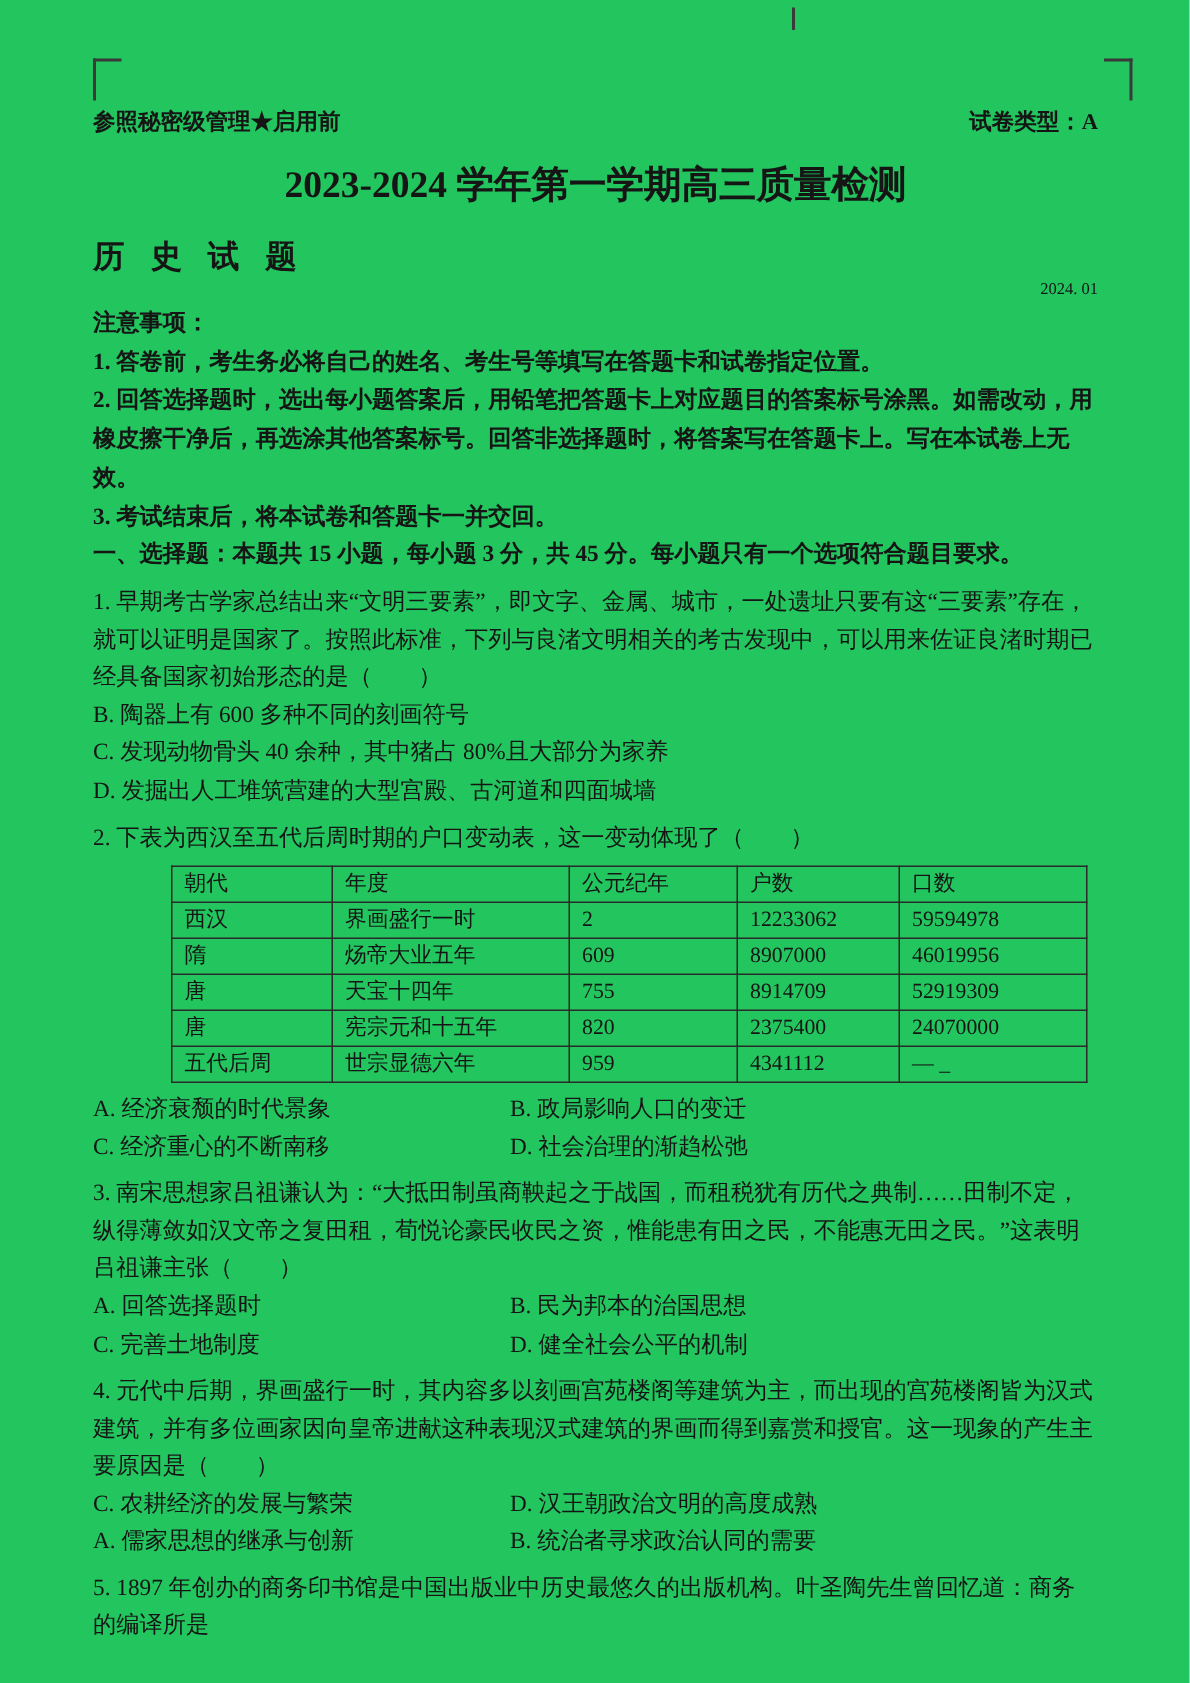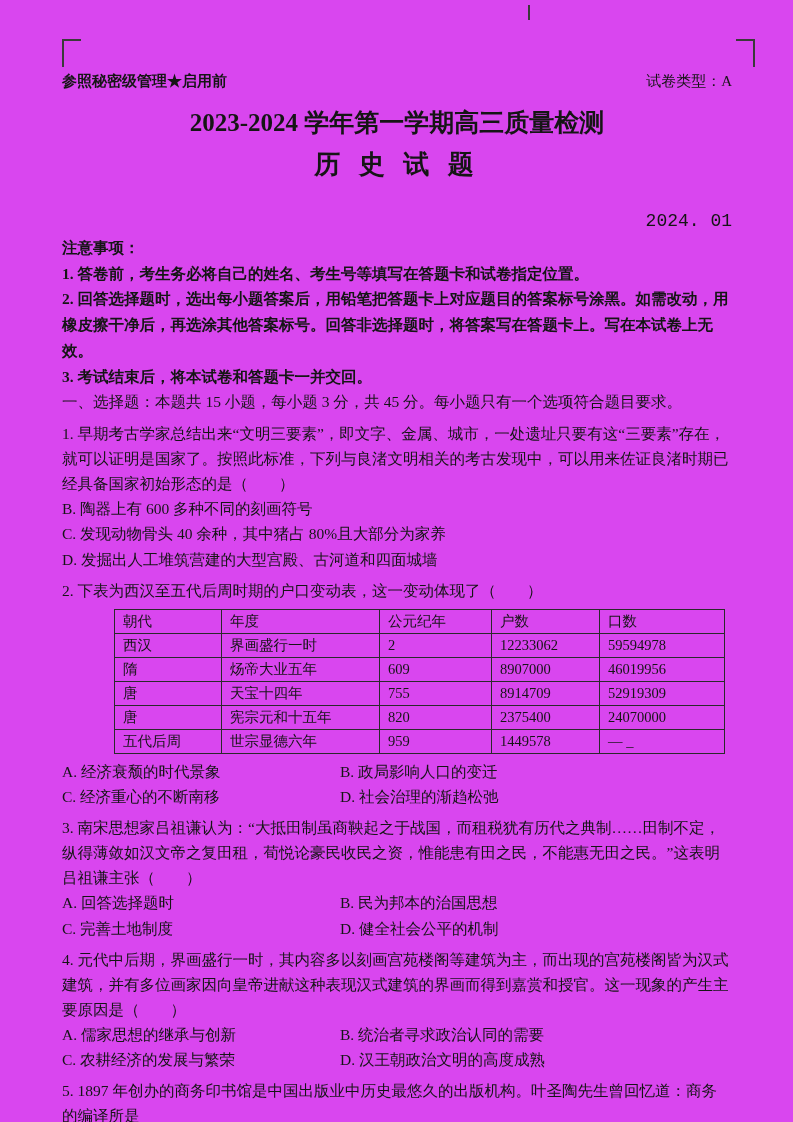--- a/index.html
+++ b/index.html
@@ -1,45 +1,45 @@
 <!DOCTYPE html>
 <html><head>
 <meta charset="utf-8">
 <style>
   * { margin:0; padding:0; box-sizing:border-box; }
   html,body { background:#e8e8e8; }
   .page {
     position:relative;
     width:793px; height:1122px;
     margin:0 auto;
-    background:#d946ef;
+    background:#22c55e;
     color:#151515;
     font-family:"Liberation Serif","DejaVu Serif",serif;
     overflow:hidden;
   }
   .mark { position:absolute; background:#3a3a3a; }
   .mark-center-v { left:528px; top:5px; width:2px; height:15px; }
   .mark-left-h  { left:62px;  top:39px; width:19px; height:2px; }
   .mark-left-v  { left:62px;  top:39px; width:2px;  height:28px; }
   .mark-right-h { left:736px; top:39px; width:19px; height:2px; }
   .mark-right-v { left:753px; top:39px; width:2px;  height:28px; }
 
   .content { position:absolute; left:62px; top:72px; width:670px; }
 
   .meta-row { display:flex; justify-content:space-between; font-size:15px; }
   .meta-left { font-weight:bold; }
-  .meta-right { font-weight:normal; }
+  .meta-right { font-weight:bold; }
 
   .title { text-align:center; font-size:25px; font-weight:bold; margin-top:15px; }
-  .subtitle { text-align:center; font-size:26px; font-weight:bold; letter-spacing:6px; margin-top:8px; }
-  .date { text-align:right; font-size:18px; margin-top:29px;font-family:Liberation Mono, monospace; }
+  .subtitle { text-align:left; font-size:21px; font-weight:bold; letter-spacing:6px; margin-top:18px; }
+  .date { text-align:right; font-size:11px; margin-top:2px; }
 
   .notice-block { margin-top:4px; }
   .notice { font-size:15.5px; font-weight:bold; line-height:1.66; }
-  .section-heading { font-size:15.5px; font-weight:normal; line-height:1.66; }
+  .section-heading { font-size:15.5px; font-weight:bold; line-height:1.66; }
 
   .q { font-size:15.5px; line-height:1.62; margin-top:6px; }
   .q .stem { }
   .opts2 { display:grid; grid-template-columns:278px 1fr; }
 
   table.data {
     border-collapse:collapse;
     margin:6px 0 5px 52px;
     font-size:14.5px;
     line-height:1.45;
@@ -133,21 +133,21 @@
           <td>唐</td>
           <td>宪宗元和十五年</td>
           <td>820</td>
           <td>2375400</td>
           <td>24070000</td>
         </tr>
         <tr>
           <td>五代后周</td>
           <td>世宗显德六年</td>
           <td>959</td>
-          <td>1449578</td>
+          <td>4341112</td>
           <td>— _</td>
         </tr>
       </tbody>
         </table>
 
       <div class="opts2">
         <div class="opt">A. 经济衰颓的时代景象</div>
         <div class="opt">B. 政局影响人口的变迁</div>
       </div>
       <div class="opts2">
@@ -164,26 +164,26 @@
       </div>
       <div class="opts2">
         <div class="opt">C. 完善土地制度</div>
         <div class="opt">D. 健全社会公平的机制</div>
       </div>
     </div>
 
     <div class="q">
       <div class="stem">4. 元代中后期，界画盛行一时，其内容多以刻画宫苑楼阁等建筑为主，而出现的宫苑楼阁皆为汉式建筑，并有多位画家因向皇帝进献这种表现汉式建筑的界画而得到嘉赏和授官。这一现象的产生主要原因是（　　）</div>
       <div class="opts2">
+        <div class="opt">C. 农耕经济的发展与繁荣</div>
+        <div class="opt">D. 汉王朝政治文明的高度成熟</div>
+      </div>
+      <div class="opts2">
         <div class="opt">A. 儒家思想的继承与创新</div>
         <div class="opt">B. 统治者寻求政治认同的需要</div>
-      </div>
-      <div class="opts2">
-        <div class="opt">C. 农耕经济的发展与繁荣</div>
-        <div class="opt">D. 汉王朝政治文明的高度成熟</div>
       </div>
     </div>
 
     <div class="q">
       <div class="stem">5. 1897 年创办的商务印书馆是中国出版业中历史最悠久的出版机构。叶圣陶先生曾回忆道：商务的编译所是</div>
     </div>
 
   </div>
 </div>
 

